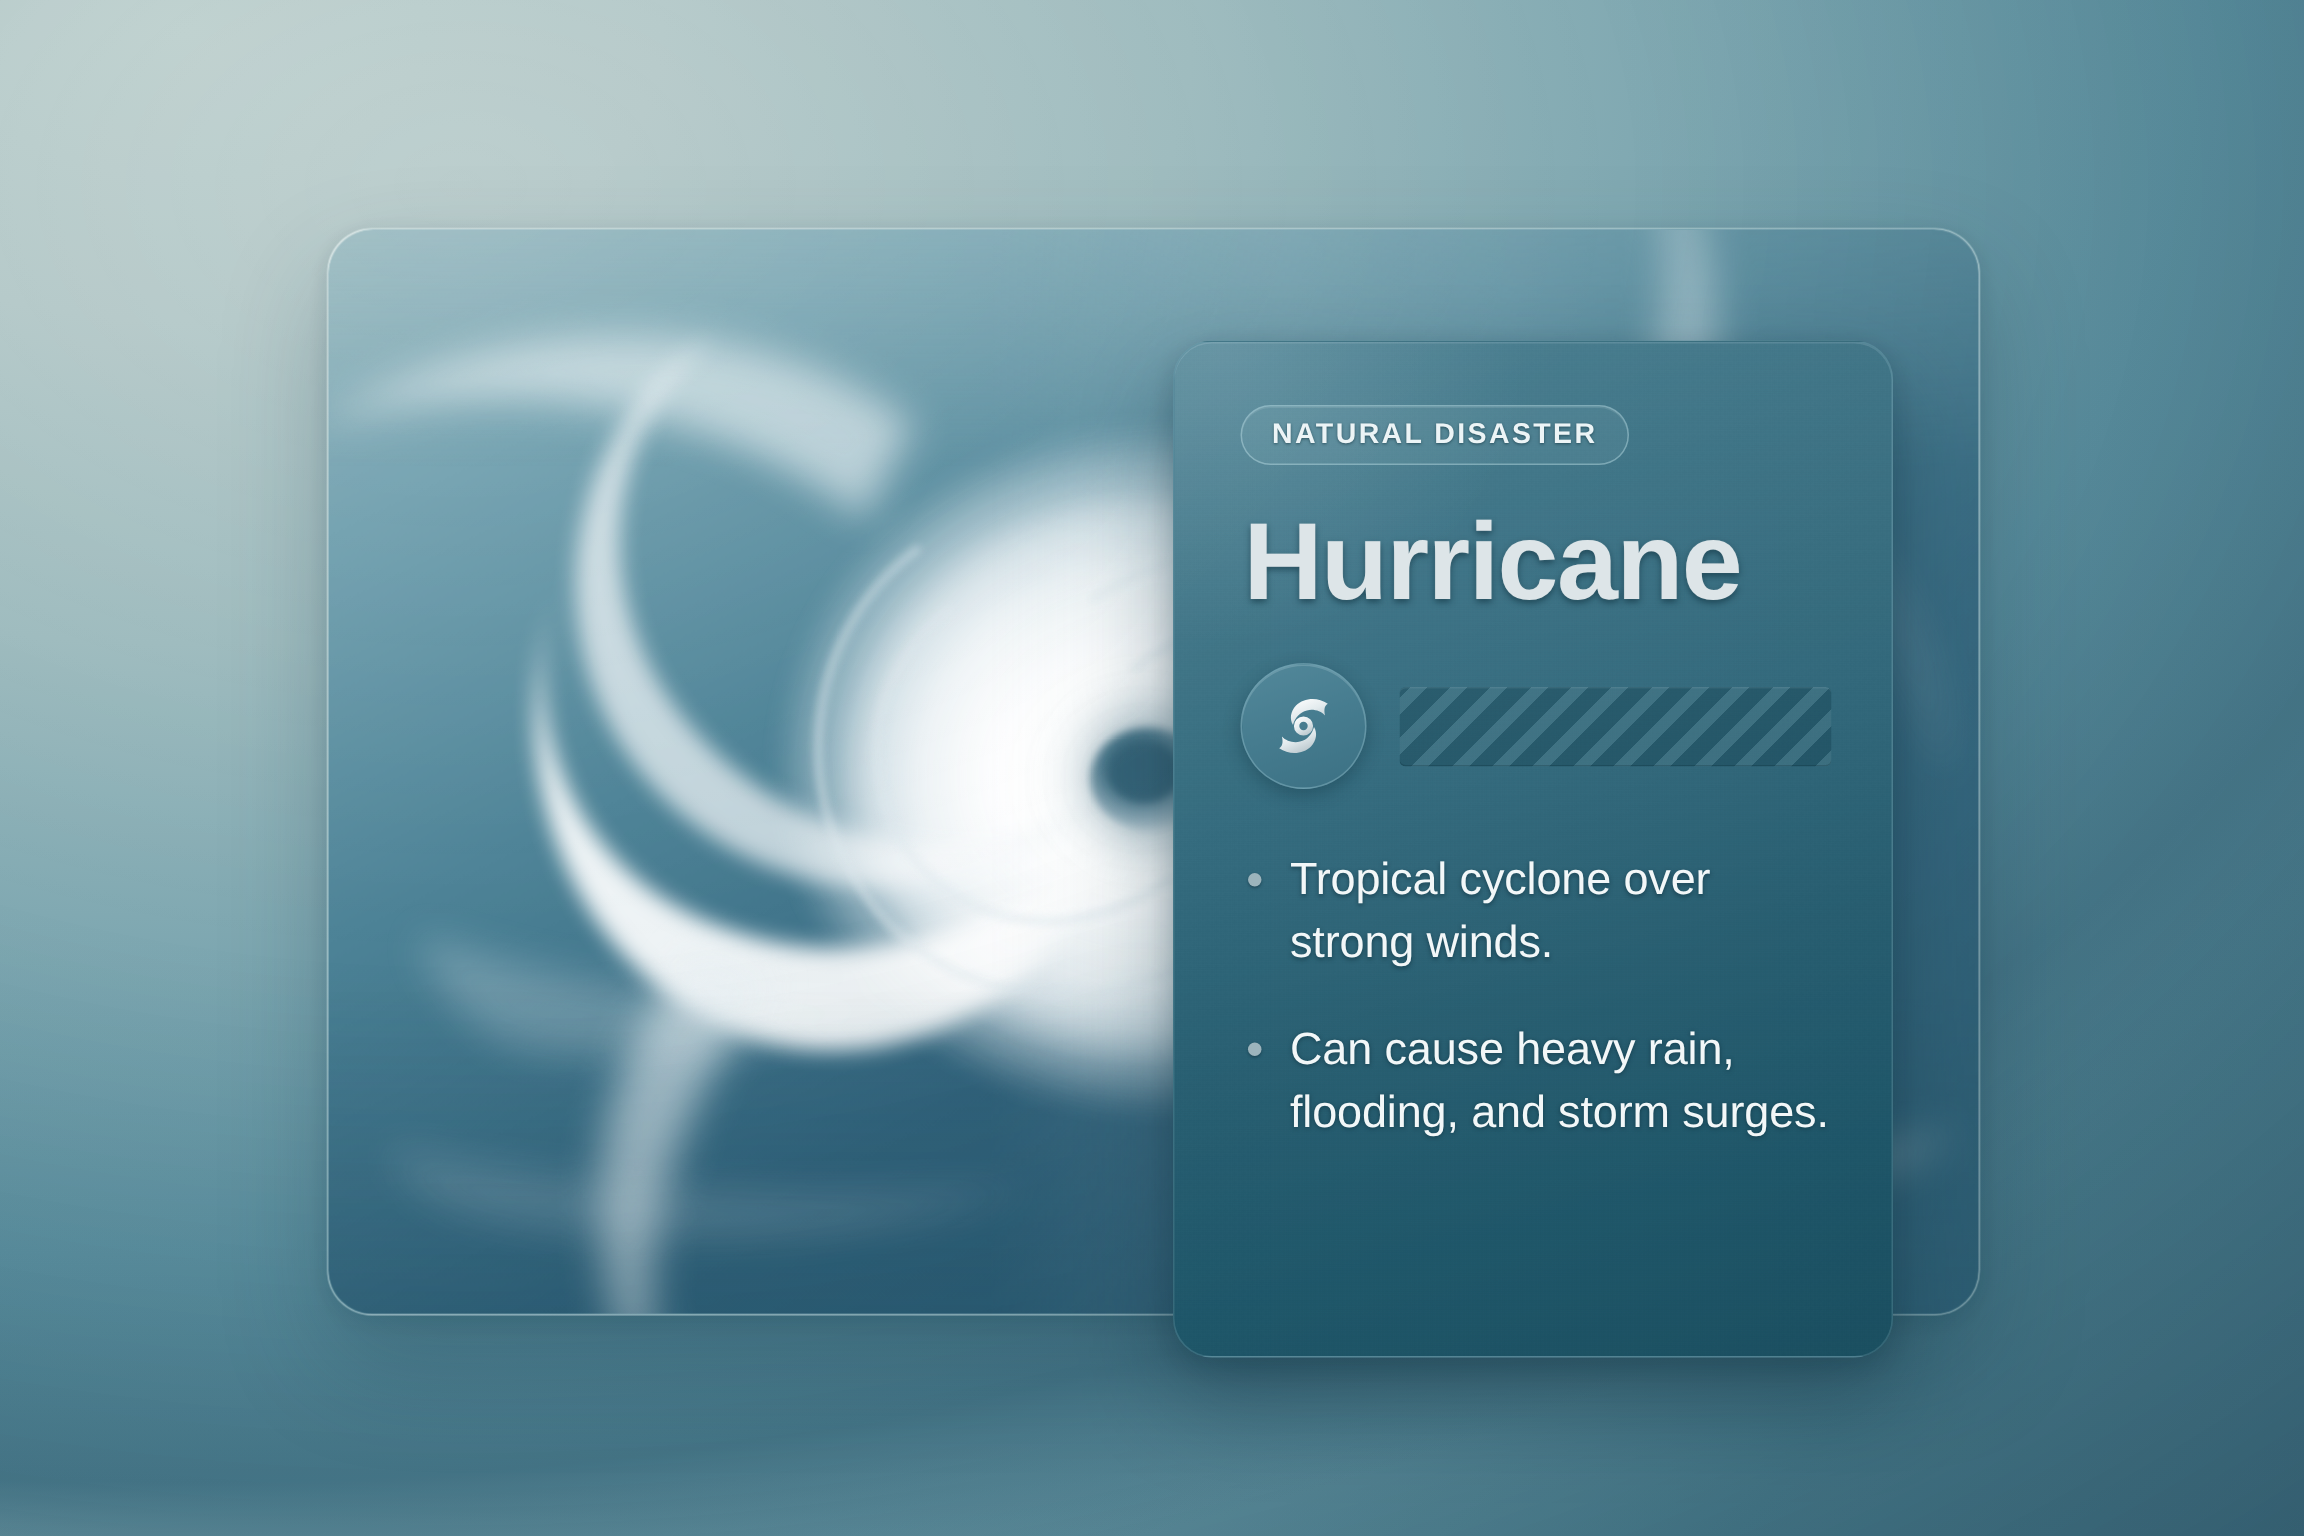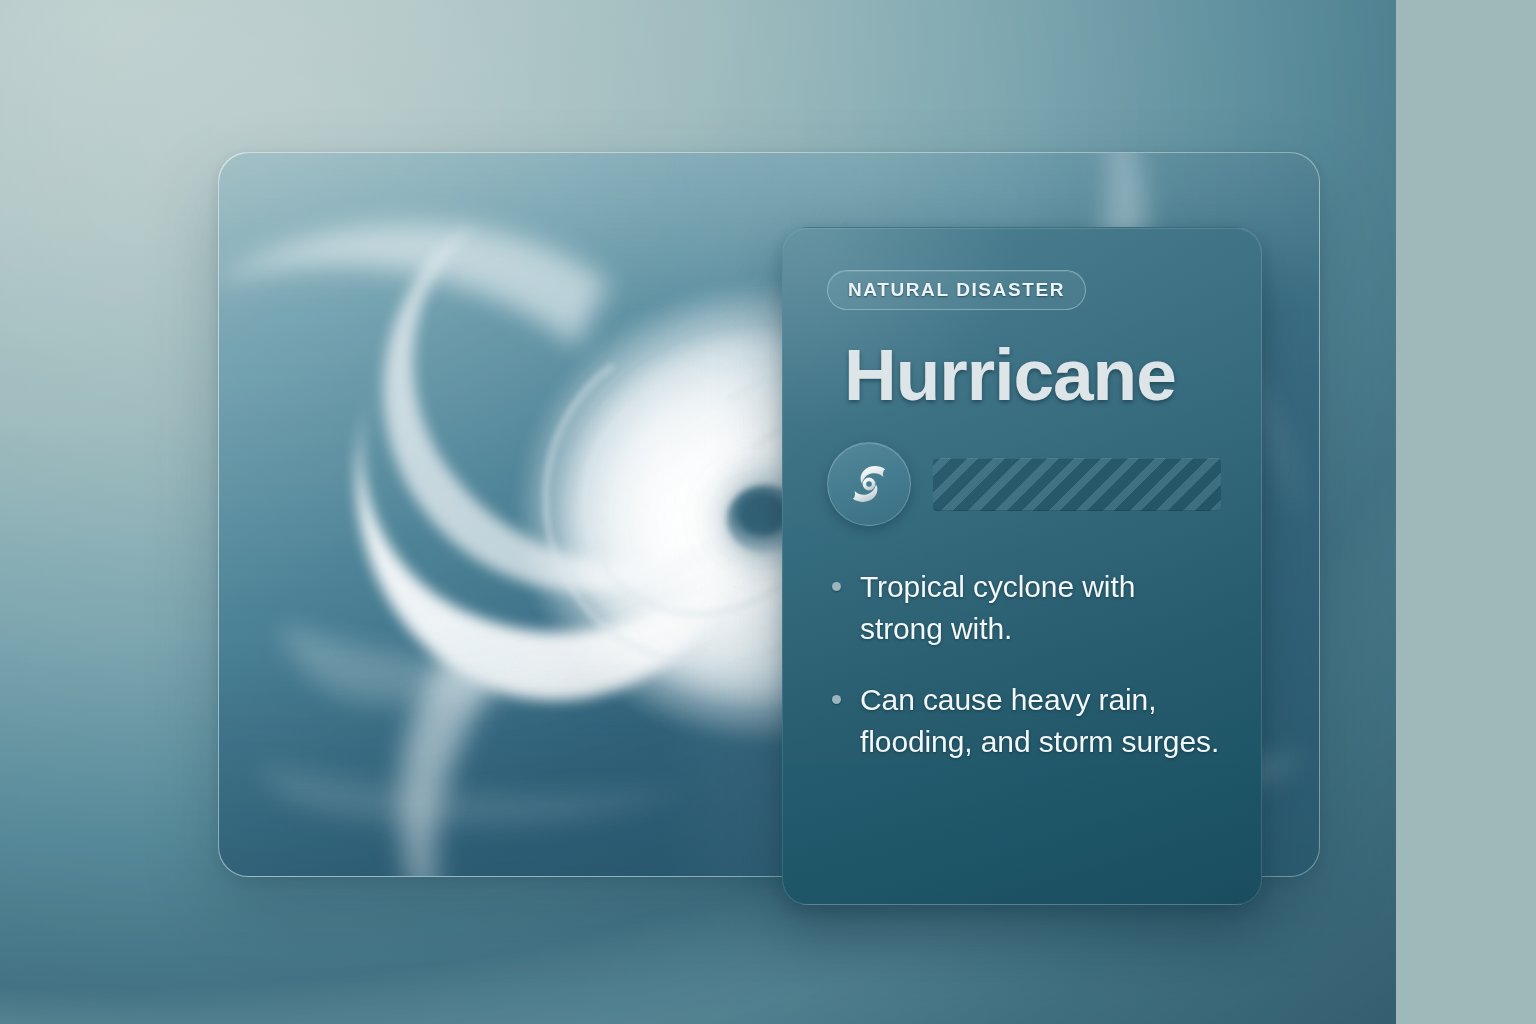--- a/index.html
+++ b/index.html
@@ -10,21 +10,21 @@
     width: 1536px;
     height: 1024px;
     overflow: hidden;
     font-family: "Liberation Sans", sans-serif;
     background: #9fb8ba;
   }
 
   
   #scene {
     position: relative;
-    width: 1396px;
+    width: 1536px;
     height: 1024px;
     overflow: hidden;
     background:
       radial-gradient(115% 105% at 8% 2%, #bccfcd 0%, #b2c7c7 18%, #9cbabd 38%, #7ca6b0 58%, #5c90a0 76%, #4a7b8d 90%, #42718400 100%),
       linear-gradient(135deg, #b6caca 0%, #9dbcc0 30%, #6b9aa8 62%, #4a7c8d 85%, #426f82 100%);
   }
   
   #scene::after {
     content: "";
     position: absolute;
@@ -125,21 +125,21 @@
     font-size: 19px;
     font-weight: bold;
     letter-spacing: 1.6px;
     line-height: 1;
     text-shadow: 0 1px 2px rgba(8,36,48,0.55);
     box-shadow: inset 0 1px 0 rgba(255,255,255,0.10);
   }
 
   
   #title {
-    margin: 28px 0 0 17px;
+    margin: 28px 0 0 2px;
     color: #dde5e8;
     font-size: 73px;
     font-weight: bold;
     line-height: 1.02;
     letter-spacing: -1px;
     text-shadow: 0 2px 4px rgba(10,40,52,0.55), 0 0 1px rgba(255,255,255,0.25);
   }
 
   
   #icon-row {
@@ -337,21 +337,21 @@
               <path d="M24 17.6 A6.4 6.4 0 1 0 24 30.4 A6.4 6.4 0 1 0 24 17.6 Z M24 21.2 A2.8 2.8 0 1 1 24 26.8 A2.8 2.8 0 1 1 24 21.2 Z"></path>
             </g>
           </svg>
         </div>
         <div id="stripe-bar"></div>
       </div>
 
       <ul id="bullets">
         <li>
           <span class="dot"></span>
-          <span>Tropical cyclone with strong with.</span>
+          <span>Tropical cyclone over strong winds.</span>
         </li>
         <li>
           <span class="dot"></span>
           <span>Can cause heavy rain, flooding, and storm surges.</span>
         </li>
       </ul>
 
     </div>
   </div>
 

